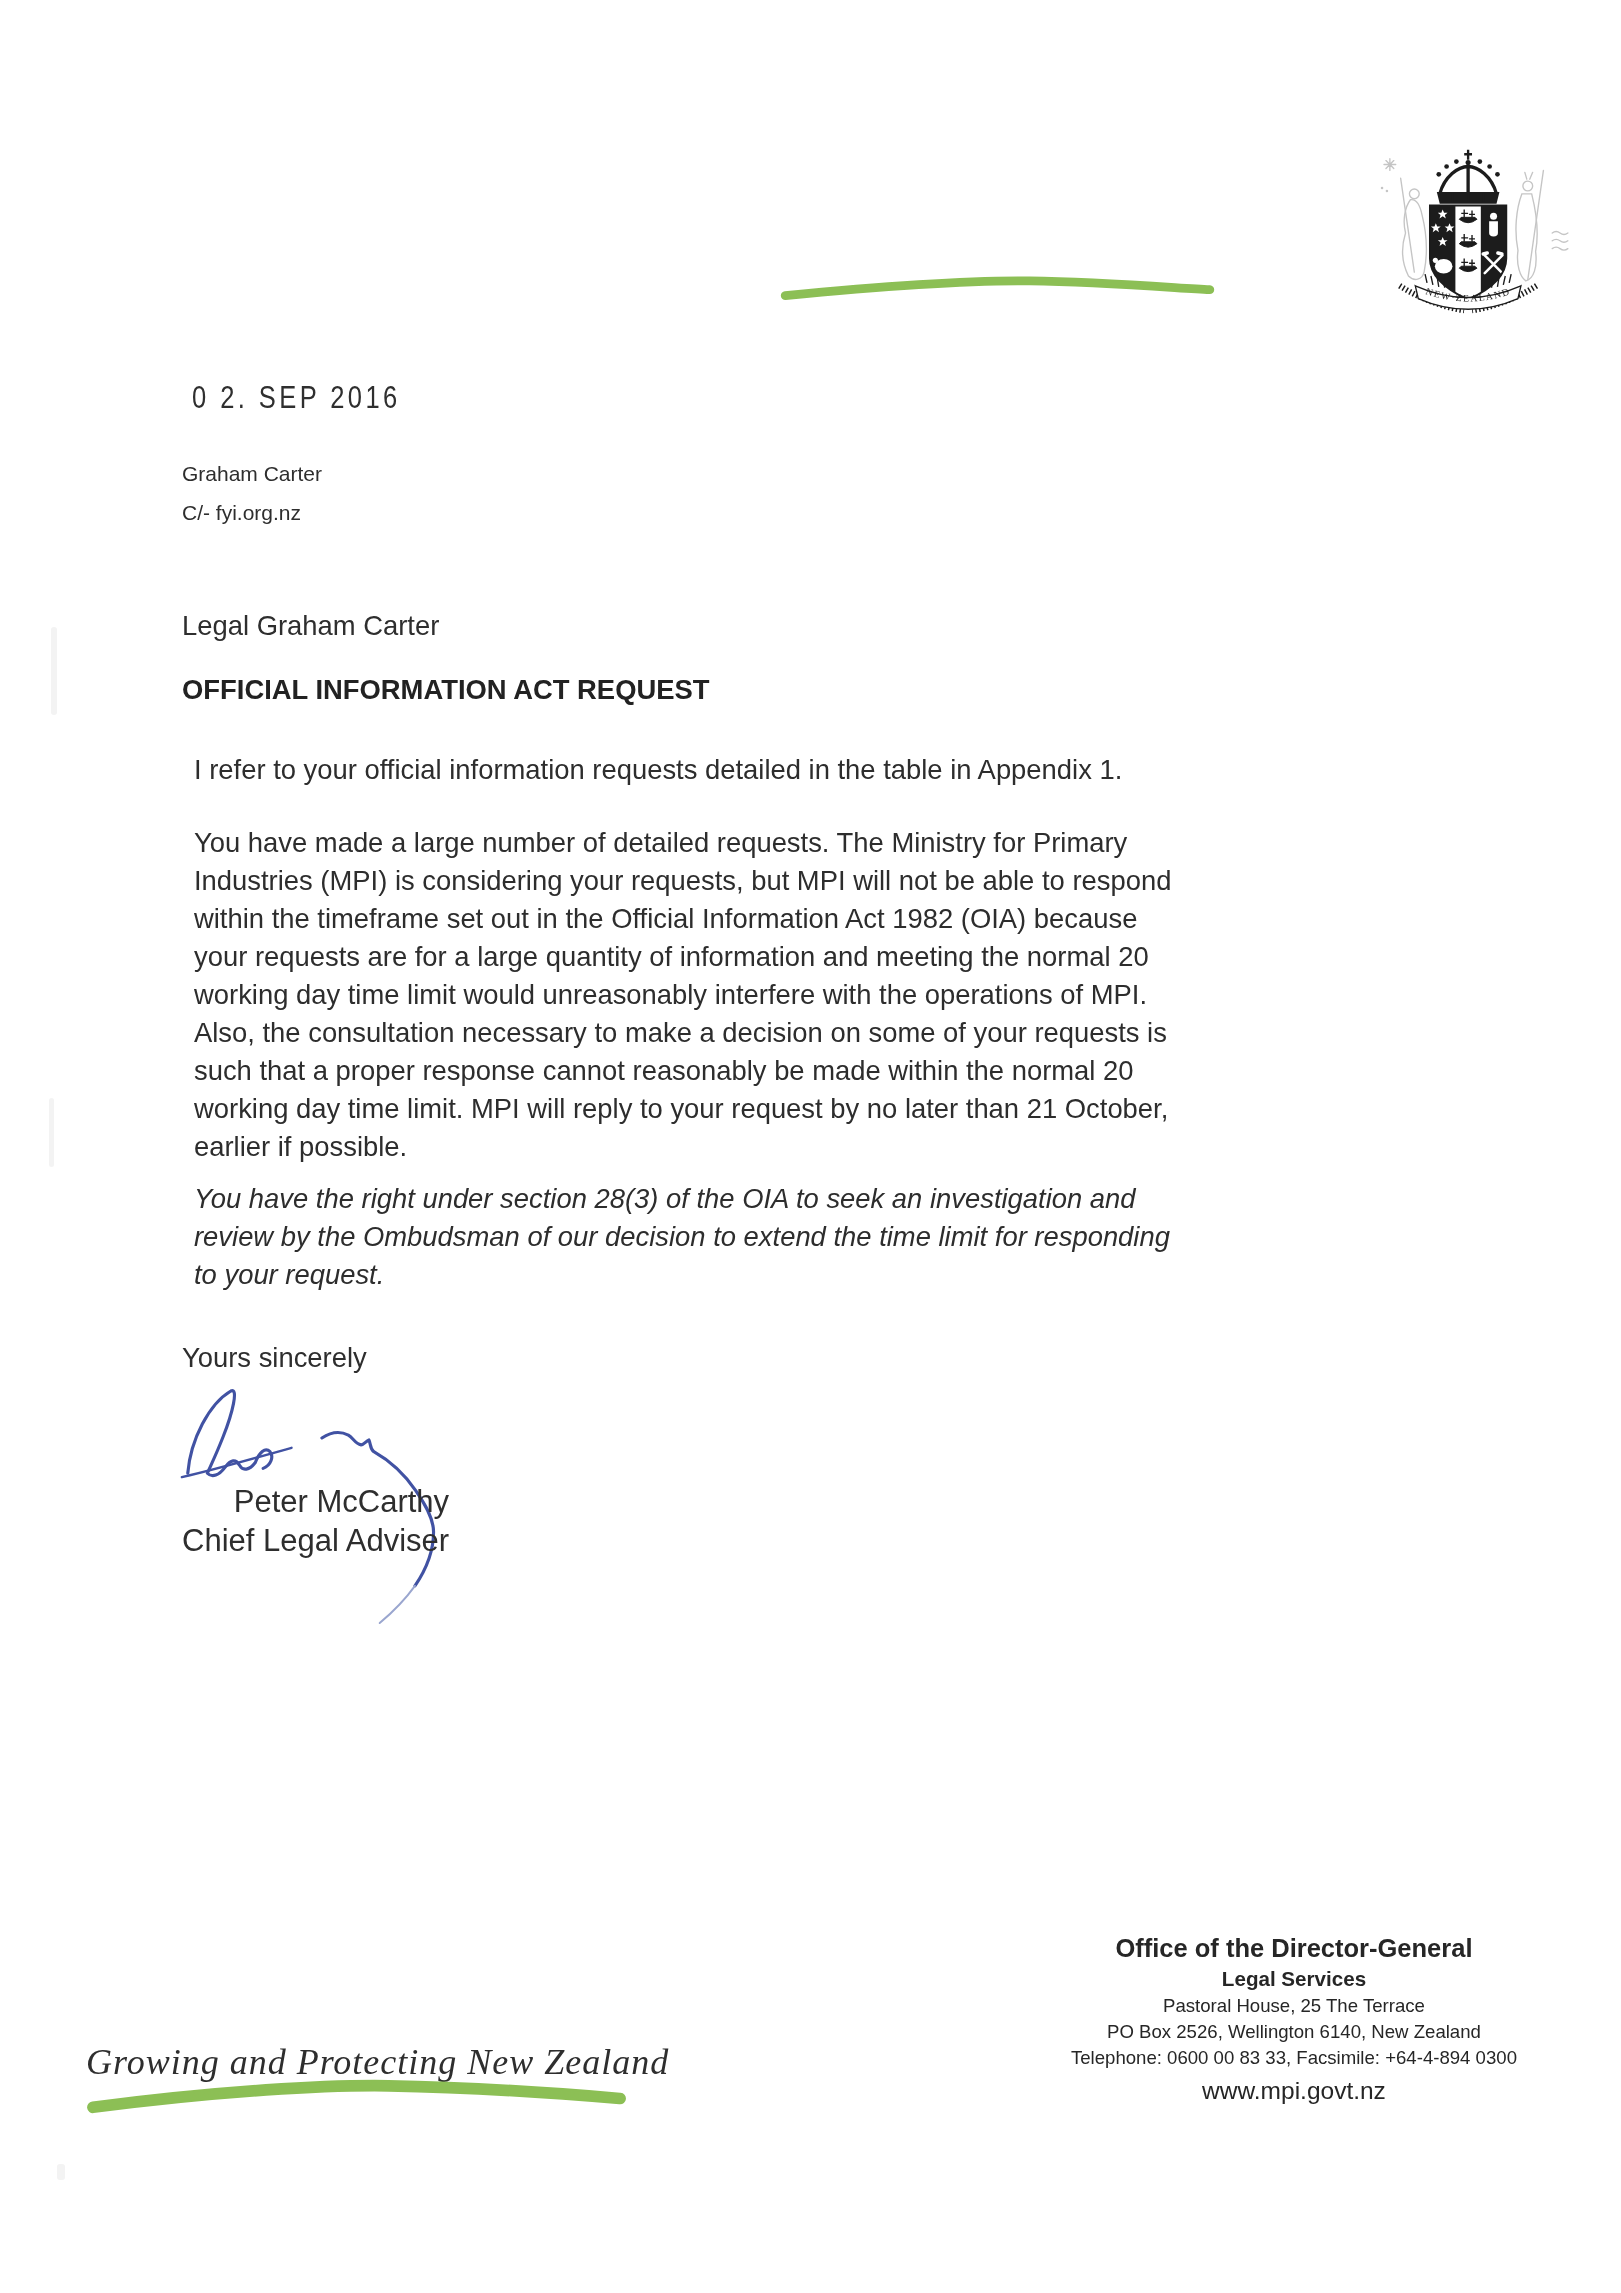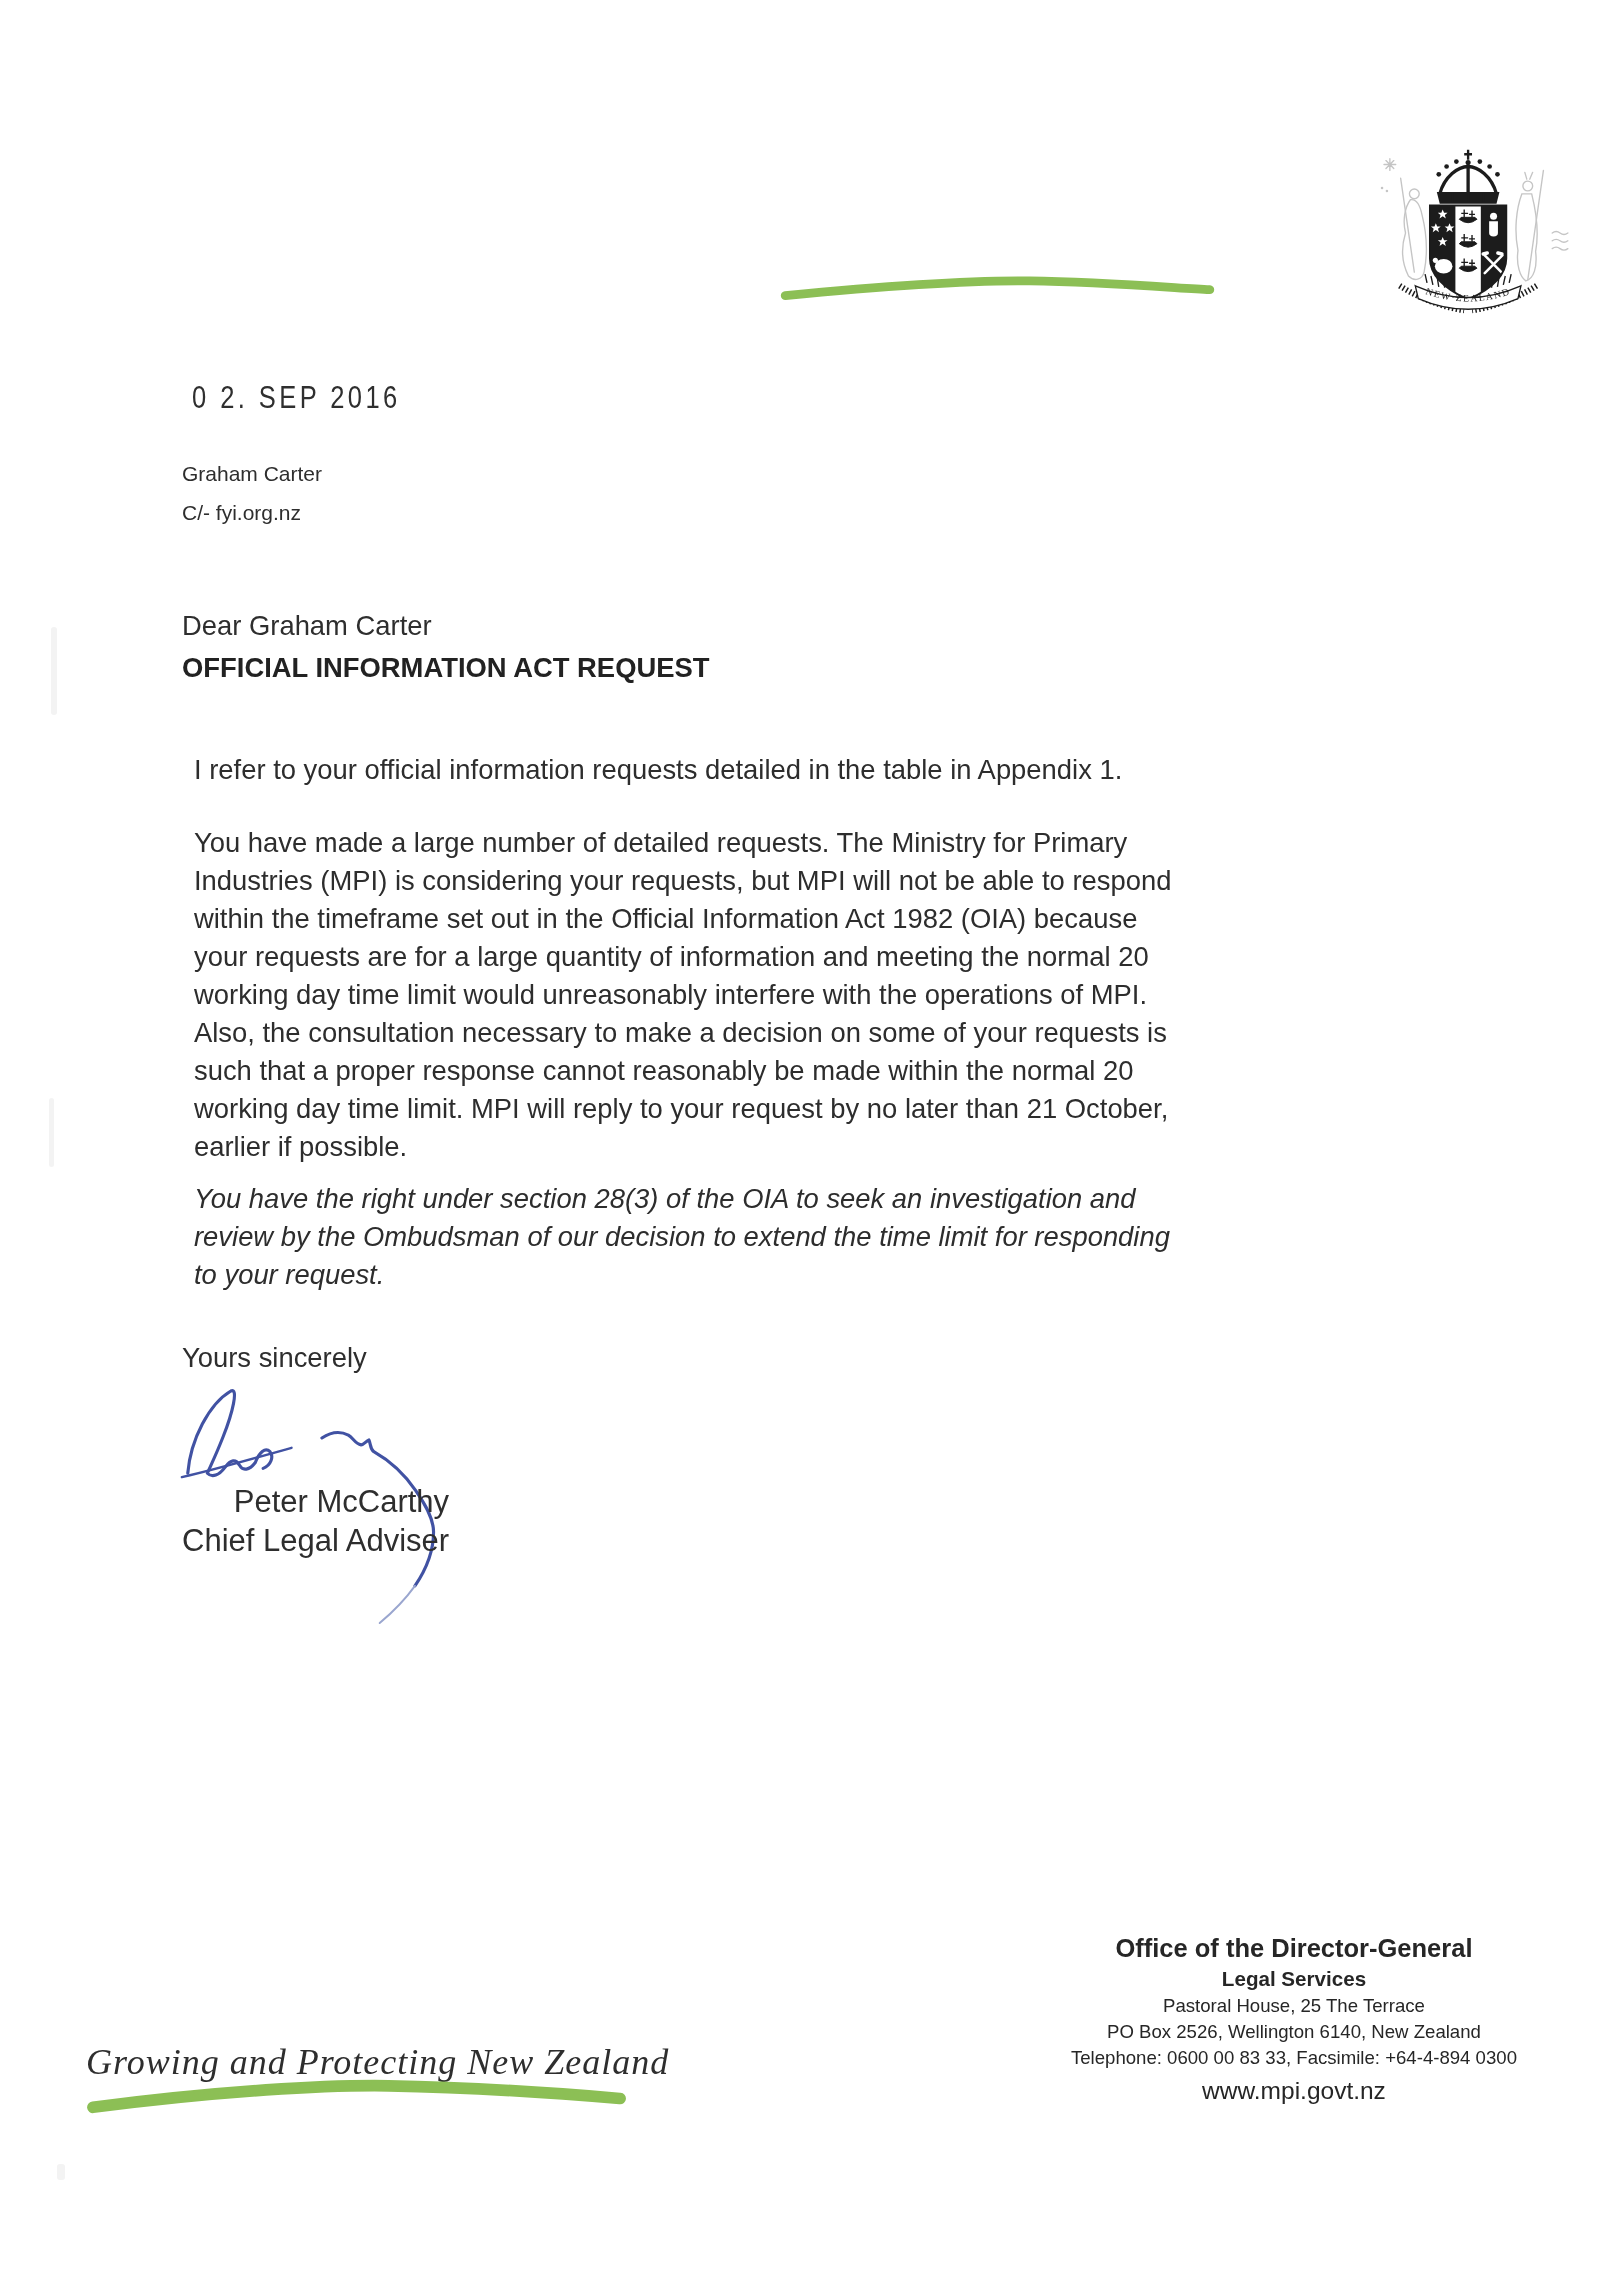--- a/index.html
+++ b/index.html
@@ -29,21 +29,21 @@
   .crest{ position:absolute; left:1370px; top:143px; }
 
   
   .date-stamp{
     position:absolute; left:192px; top:380px;
     font-size:29px; letter-spacing:3.9px; color:#2f2f2f;
     transform:scaleX(.88) scaleY(1.08); transform-origin:left top;
   }
   .recipient{ position:absolute; left:182px; top:454px; font-size:21px; line-height:39px; }
   .salutation{ position:absolute; left:182px; top:610px; font-size:27.4px; }
-  .subject{ position:absolute; left:182px; top:652px; font-size:27.4px; font-weight:bold; color:#222; }
+  .subject{ position:absolute; left:182px; top:674px; font-size:27.4px; font-weight:bold; color:#222; }
   .para{ position:absolute; left:182px; width:1245px; font-size:27.4px; line-height:38px; white-space:pre-line; color:#2d2d2d;margin-left:12px; }
   .para-1{ top:751px; }
   .para-2{ top:824px; }
   .para-3{ top:1180px;font-style:italic; }
   .closing{ position:absolute; left:182px; top:1342px; font-size:27.4px; }
   .signature{ position:absolute; left:176px; top:1386px; pointer-events:none; }
   .sig-main{ fill:none; stroke:var(--sig-blue,#4152a3); stroke-width:3.2; stroke-linecap:round; stroke-linejoin:round; }
   .sig-thin{ fill:none; stroke:var(--sig-blue,#4152a3); stroke-width:2.4; stroke-linecap:round; }
   .sig-tail{ fill:none; stroke:#9aa6cf; stroke-width:2; stroke-linecap:round; }
   .signatory{ position:absolute; left:182px; top:1482px; font-size:31px; line-height:39px;text-align:right; }
@@ -179,21 +179,21 @@
     </g>
   </svg>
 
   <div class="date-stamp">0 2. SEP 2016</div>
 
   <div class="recipient">
     <div>Graham Carter</div>
     <div>C/- fyi.org.nz</div>
   </div>
 
-  <div class="salutation">Dear Graham Carter</div>
+  <div class="salutation">Legal Graham Carter</div>
   <div class="subject">OFFICIAL INFORMATION ACT REQUEST</div>
 
   <div class="para para-1">I refer to your official information requests detailed in the table in Appendix 1.</div>
   <div class="para para-2">You have made a large number of detailed requests. The Ministry for Primary
 Industries (MPI) is considering your requests, but MPI will not be able to respond
 within the timeframe set out in the Official Information Act 1982 (OIA) because
 your requests are for a large quantity of information and meeting the normal 20
 working day time limit would unreasonably interfere with the operations of MPI.
 Also, the consultation necessary to make a decision on some of your requests is
 such that a proper response cannot reasonably be made within the normal 20

